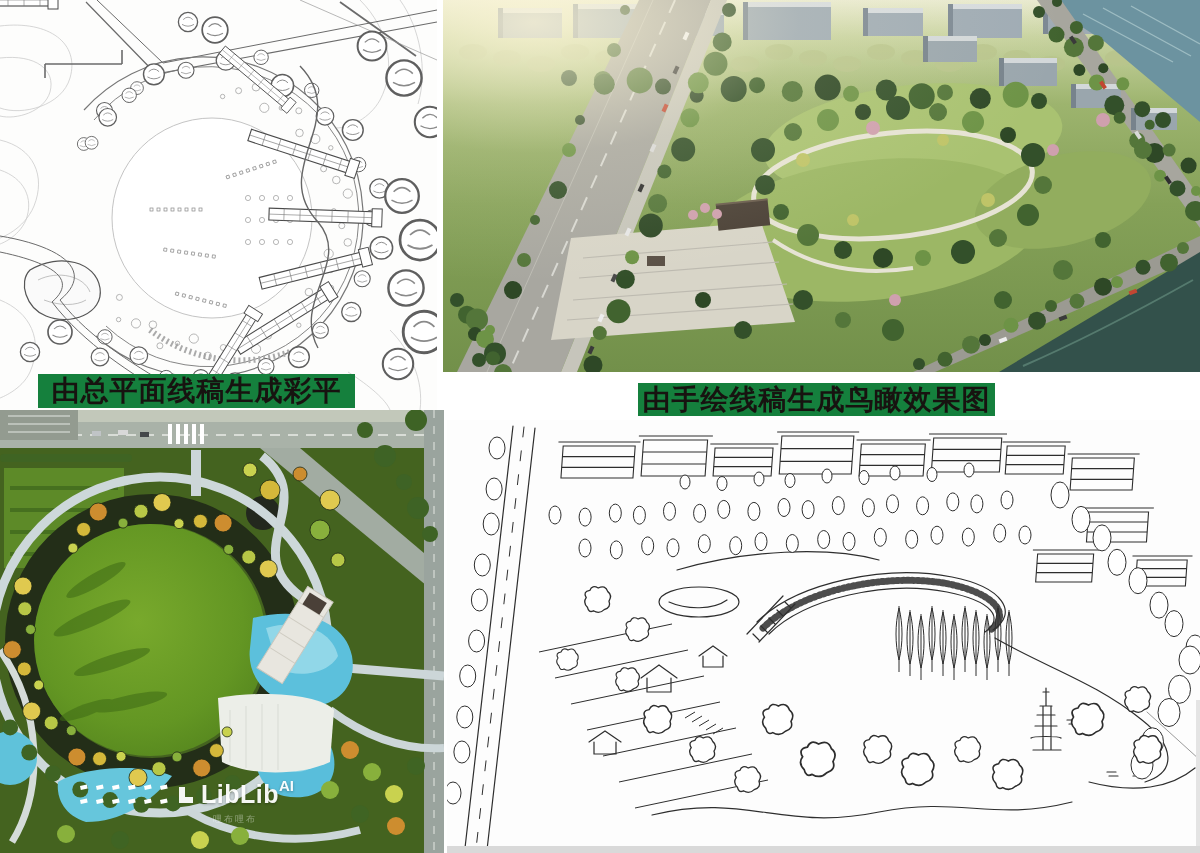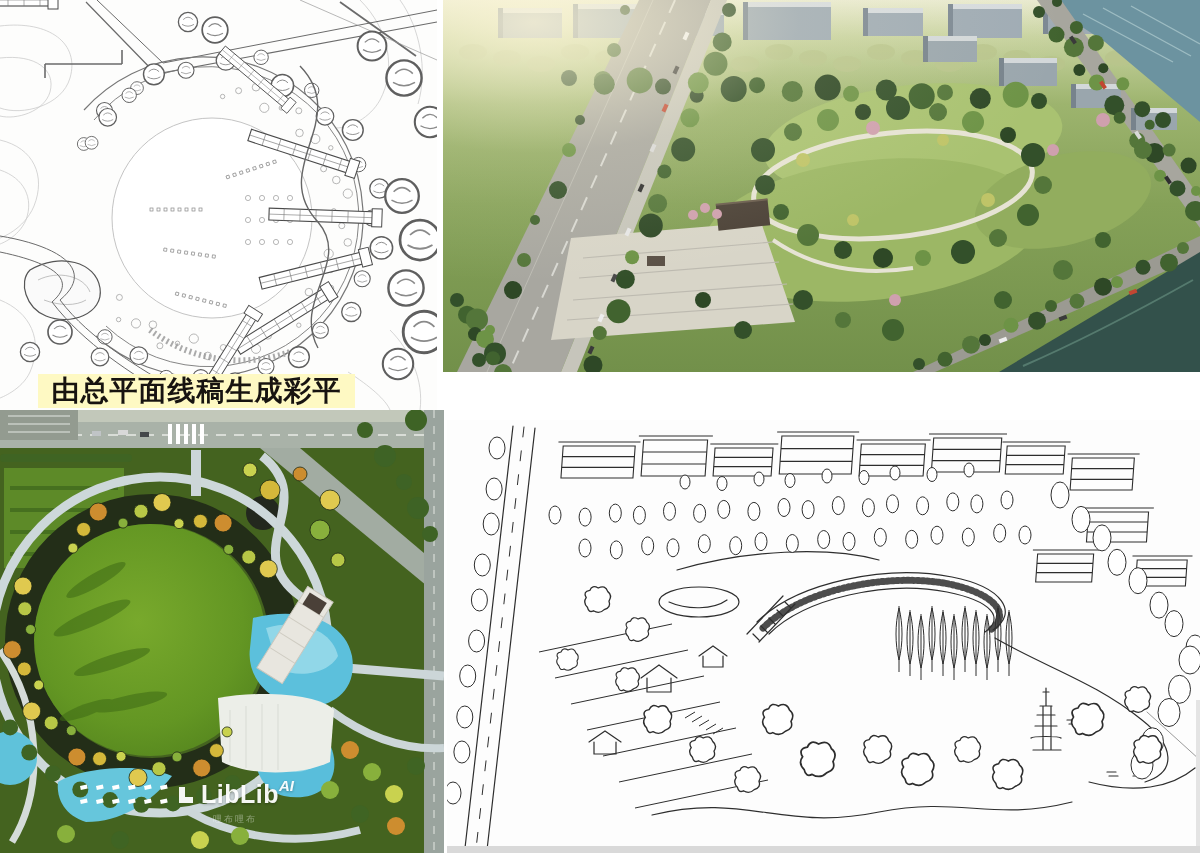--- a/index.html
+++ b/index.html
@@ -5,29 +5,29 @@
   html,body{margin:0;padding:0;background:#ffffff;}
   .canvas{position:relative;width:1200px;height:853px;background:#ffffff;overflow:hidden;
           font-family:"Liberation Sans","DejaVu Sans",sans-serif;}
   .panel{position:absolute;overflow:hidden;}
   .panel svg{display:block;width:100%;height:100%;}
   #q-plan{left:0;top:0;width:437px;height:410px;background:#fdfdfc;}
   #q-aerial{left:443px;top:0;width:757px;height:372px;}
   #q-colorplan{left:0;top:410px;width:444px;height:443px;}
   #q-sketch{left:447px;top:420px;width:753px;height:433px;background:#fdfdfd;}
   .banner{position:absolute;display:flex;align-items:center;justify-content:center;
-          background:#fef9c3;color:#171310;font-weight:bold;font-size:28px;line-height:1;
+          background:#15803d;color:#171310;font-weight:bold;font-size:28px;line-height:1;
           letter-spacing:1px;white-space:nowrap;z-index:5;}
   #banner-left{left:38px;top:374px;width:317px;height:34px;}
   #banner-right{left:638px;top:383px;width:357px;height:33px;}
   .watermark{position:absolute;left:150px;top:370px;width:170px;z-index:4;color:#ffffff;
              display:flex;flex-direction:column;align-items:center;opacity:.95;}
   .wm-row{display:flex;align-items:center;gap:5px;text-shadow:0 1px 3px rgba(0,0,0,.35);}
   .wm-brand{font-size:25px;font-weight:bold;letter-spacing:.5px;}
-  .wm-ai{font-size:15px;font-weight:bold;vertical-align:6px;position:relative;top:-6px;font-style:italic;}
+  .wm-ai{font-size:15px;font-weight:bold;vertical-align:6px;position:relative;top:-6px;}
   .wm-sub{font-size:9px;letter-spacing:2px;opacity:.4;margin-top:4px;}
 </style>
 </head>
 <body>
 
 <div class="canvas">
 
   <section class="panel" id="q-plan">
     <svg viewBox="0 0 437 410">
       <defs>
@@ -519,20 +519,21 @@
           </g>
           <g transform="translate(690,292) rotate(-21)">
             <rect x="-4" y="-2" width="8" height="4" fill="#c24632"></rect>
           </g>
         </g>
       <rect width="757" height="372" fill="url(#gHaze)"></rect>
     </svg>
   </section>
 
   <div class="banner" id="banner-left">由总平面线稿生成彩平</div>
+  <div class="banner" id="banner-right">由手绘线稿生成鸟瞰效果图</div>
 
   <section class="panel" id="q-colorplan">
     <svg viewBox="0 0 444 443">
       <defs>
         <radialGradient id="gLawn" cx=".45" cy=".42" r=".75">
           <stop offset="0" stop-color="#78a92c"></stop>
             <stop offset=".6" stop-color="#639623"></stop>
             <stop offset="1" stop-color="#4e7d1c"></stop>
         </radialGradient>
       </defs>

